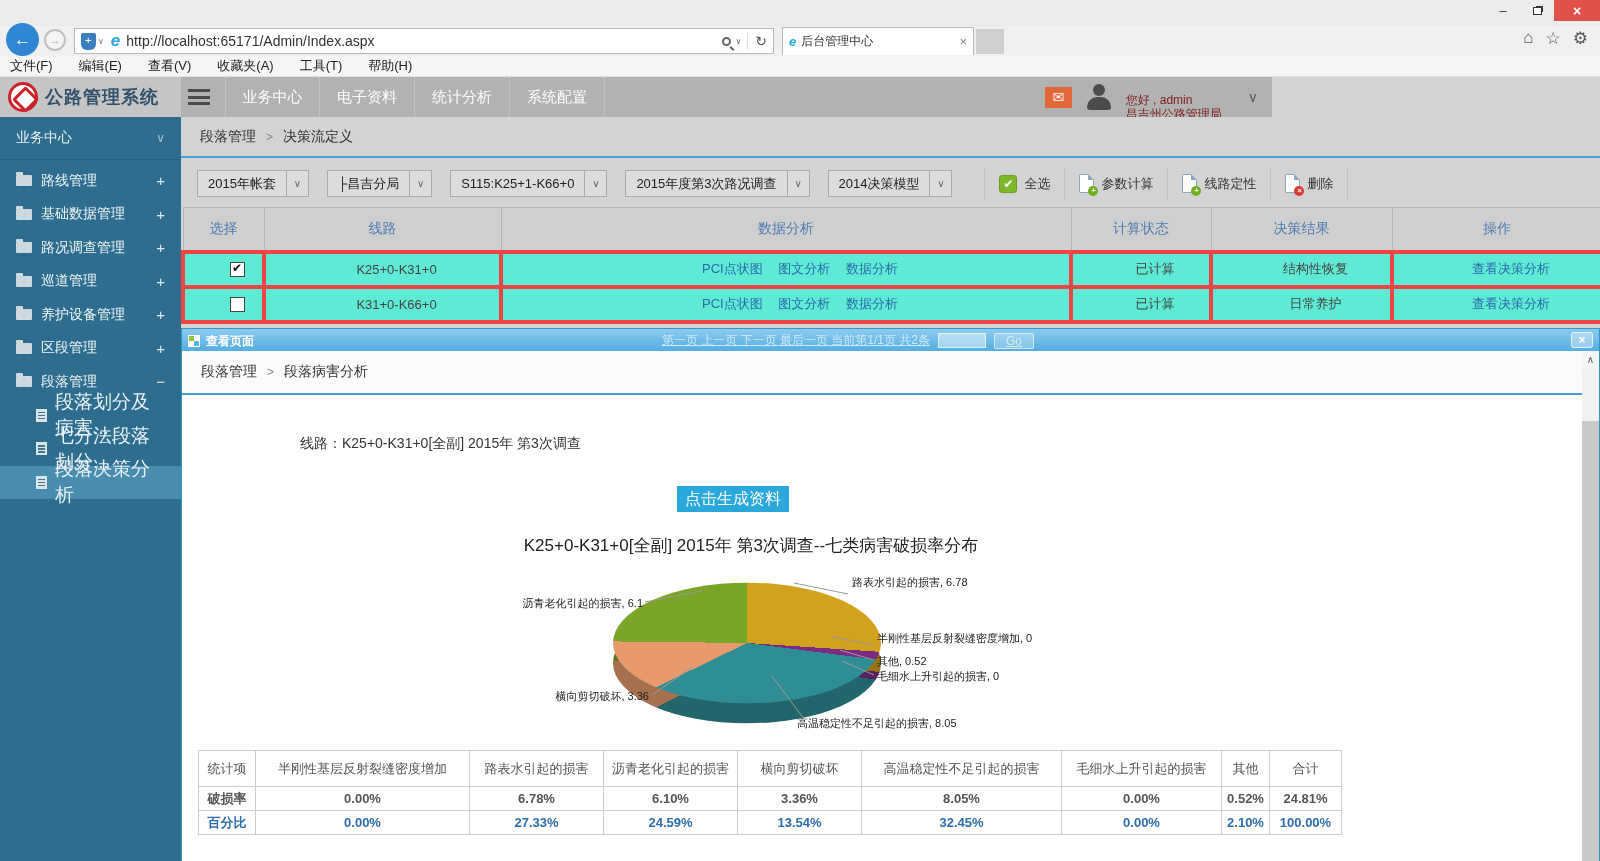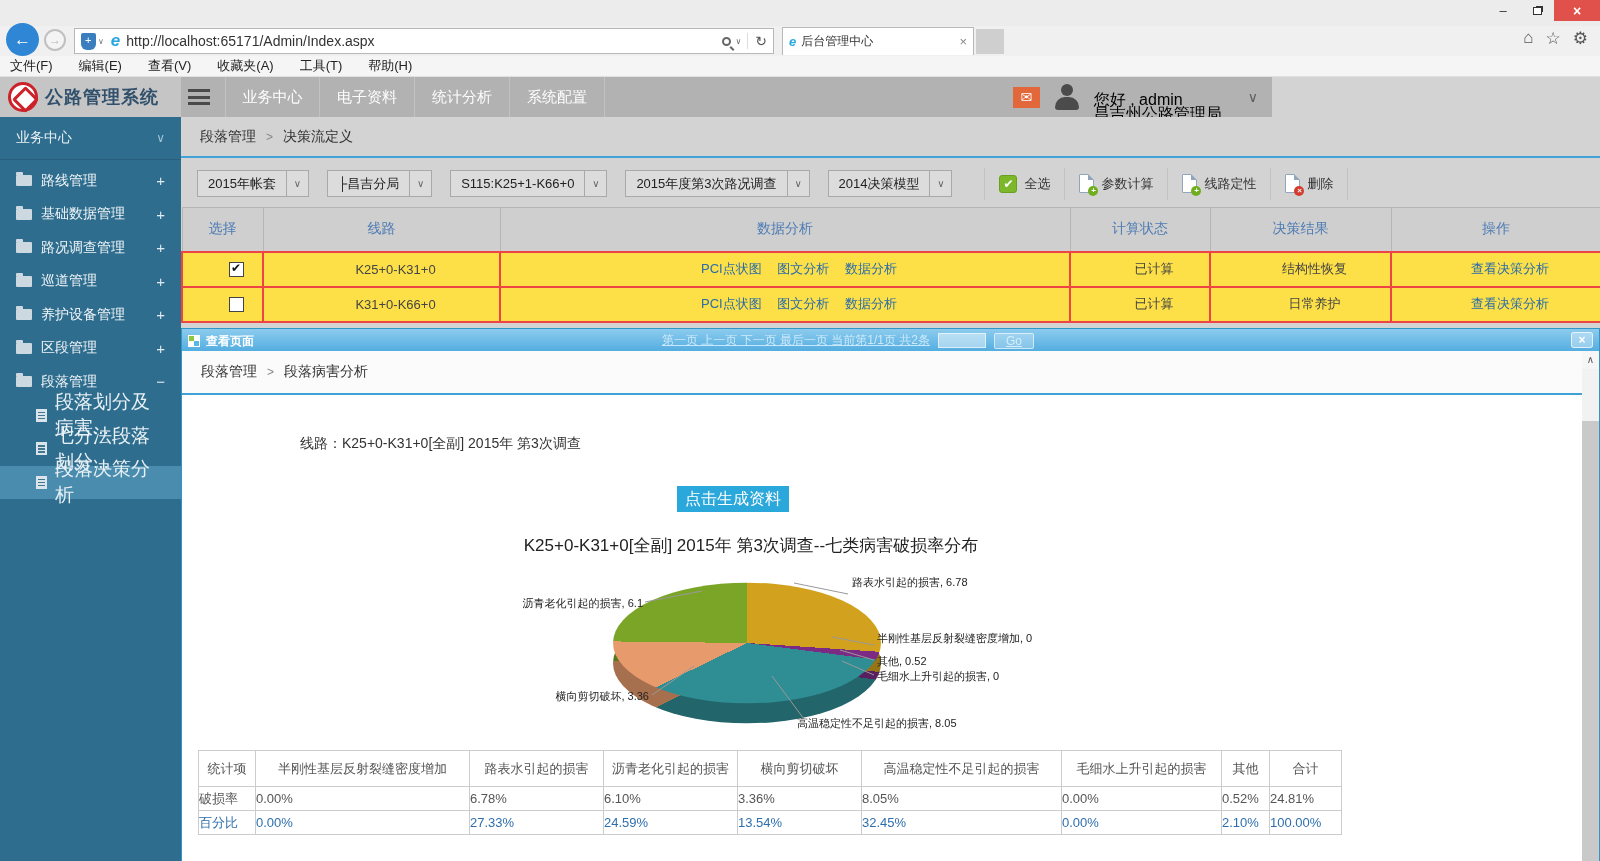--- a/index.html
+++ b/index.html
@@ -45,21 +45,21 @@
   .hamburger { position:absolute; left:188px; top:12px; width:22px; height:16px; border-top:3px solid #4a4a4a; border-bottom:3px solid #4a4a4a; }
   .hamburger::after { content:""; display:block; margin-top:3.5px; height:3px; background:#4a4a4a; }
   .topnav { position:absolute; left:225px; top:0; height:40px; display:flex; }
   .topnav-item { width:95px; height:40px; display:flex; align-items:center; justify-content:center; color:#fdfdfd; font-size:15px; border-right:1px solid #c2c2c2; }
   .topnav-item:first-child { border-left:1px solid #c2c2c2; }
   .userarea { position:absolute; right:14px; top:0; height:40px; display:flex; align-items:center; gap:12px; }
   .envelope { width:27px; height:21px; background:#e2673b; color:#fff; font-size:14px; display:flex; align-items:center; justify-content:center; }
   .avatar { width:30px; height:30px; position:relative; }
   .avatar .head { position:absolute; left:9px; top:2px; width:12px; height:12px; border-radius:50%; background:#4b4b4b; }
   .avatar .body { position:absolute; left:3px; top:15px; width:24px; height:13px; border-radius:10px 10px 3px 3px; background:#4b4b4b; }
-  .usertext { font-size:16px; color:#000000; line-height:14px;margin-top:20px; }
+  .usertext { font-size:12px; color:#7f1d1d; line-height:14px;margin-top:20px; }
   .user-caret { color:#5e5e5e; font-size:14px; margin-left:14px; }
 
   
   .sidebar { position:absolute; left:0; top:117px; width:181px; height:744px; background:#2f6d8e; }
   .side-head { height:43px; display:flex; align-items:center; padding:0 16px; color:#e8f1f6; font-size:14px; border-bottom:1px solid rgba(0,0,0,0.12); }
   .side-head .caret { margin-left:auto; color:#9ec4d6; font-size:12px; }
   .side-list { padding-top:4px; }
   .side-item { height:33.5px; display:flex; align-items:center; padding:0 16px; color:#eef4f7; font-size:14px; }
   .folder-icon { width:16px; height:11px; background:#ccd9e1; border-radius:1px; position:relative; margin-right:9px; flex:none; }
   .folder-icon::before { content:""; position:absolute; top:-3px; left:0; width:7px; height:3px; background:#ccd9e1; border-radius:1px 1px 0 0; }
@@ -83,21 +83,21 @@
   .toolbtn:last-child { border-right:1px solid #c2c2c2; }
   .chk-ic { width:18px; height:18px; background:#7db82a; border-radius:3px; color:#fff; font-size:12px; display:flex; align-items:center; justify-content:center; border:1px solid #69a01f; }
   .page-ic { width:15px; height:19px; background:#fff; border:1px solid #8fa6bd; border-radius:1px; position:relative; }
   .page-ic::before { content:""; position:absolute; right:-1px; top:-1px; border:3px solid #d3d3d3; border-left-color:#8fa6bd; border-bottom-color:#8fa6bd; }
   .badge { position:absolute; right:-5px; bottom:-4px; width:10px; height:10px; border-radius:50%; color:#fff; font-size:8px; line-height:10px; text-align:center; font-weight:bold; }
   .badge.green { background:#6fae1f; }
   .badge.red { background:#d33b2e; }
 
   .dtable { position:absolute; left:0; top:90px; width:1419px; border-collapse:collapse; table-layout:fixed; }
   .dtable th { height:44px; background:#cfcfcf; color:#4e7cb4; font-size:14px; font-weight:normal; border:1px solid #b5b5b5; }
-  .dtable td { height:35px; background:#fde047; color:#444; font-size:13px; text-align:center; border:2px solid #ef4444;padding-left:28px; }
+  .dtable td { height:35px; background:#5eead4; color:#444; font-size:13px; text-align:center; border:4px solid #ef4444;padding-left:28px; }
   .dtable a, .linkish { color:#2b6ca9; text-decoration:none; margin:0 6px; cursor:pointer; }
   input.cb { appearance:none; -webkit-appearance:none; width:15px; height:15px; border:1px solid #444; background:#fff; position:relative; vertical-align:middle; }
   input.cb:checked::after { content:"✔"; position:absolute; top:-2px; left:1px; font-size:12px; color:#111; }
 
   
   .modal { position:absolute; left:181px; top:328px; width:1419px; height:533px; border:1px solid #2f96c8; background:#fff; }
   .modal-tb { position:absolute; left:0; top:0; width:100%; height:22px; background:linear-gradient(#8ccbee,#4fabdf); display:flex; align-items:center; padding:12px 6px; }
   .modal-tb-icon { width:12px; height:12px; background:#fff; position:relative; margin-right:6px; }
   .modal-tb-icon::after { content:""; position:absolute; left:1px; top:1px; width:5px; height:5px; background:#8dc63f; box-shadow:5px 5px 0 #57b7e6; }
   .modal-title { color:#fff; font-size:12px; font-weight:bold; }
@@ -118,21 +118,21 @@
   .pie-wrap { position:absolute; left:0; top:0; width:1419px; height:533px; pointer-events:none; }
   .pie-face, .pie-side { position:absolute; left:431px; width:268px; height:268px; border-radius:50%; transform:scaleY(0.45); }
   .pie-face { top:158px; }
   .pie-side { top:178px; filter:brightness(0.72); }
   .callout { position:absolute; font-size:11px; color:#222; white-space:nowrap; }
   .callout.right-align { text-align:right; }
   .lines-svg { position:absolute; left:0; top:0; }
 
   .stats { position:absolute; left:16px; top:399px; border-collapse:collapse; table-layout:fixed; background:#fff; }
   .stats th { height:36px; font-size:13px; font-weight:normal; color:#555; border:1px solid #ccc; padding:0 4px; }
-  .stats td { height:24px; font-size:13px; color:#555; border:1px solid #ccc; }
+  .stats td { height:24px; font-size:13px; color:#555; text-align:center; border:1px solid #ccc;font-weight:bold; }
   .stats tr.pct td { color:#2d6fae; }
   .stats td.rowname { color:#555; }
 </style>
 </head>
 <body>
 
 <div class="screen">
 
   <div class="titlebar">
     <div class="winbtns">

